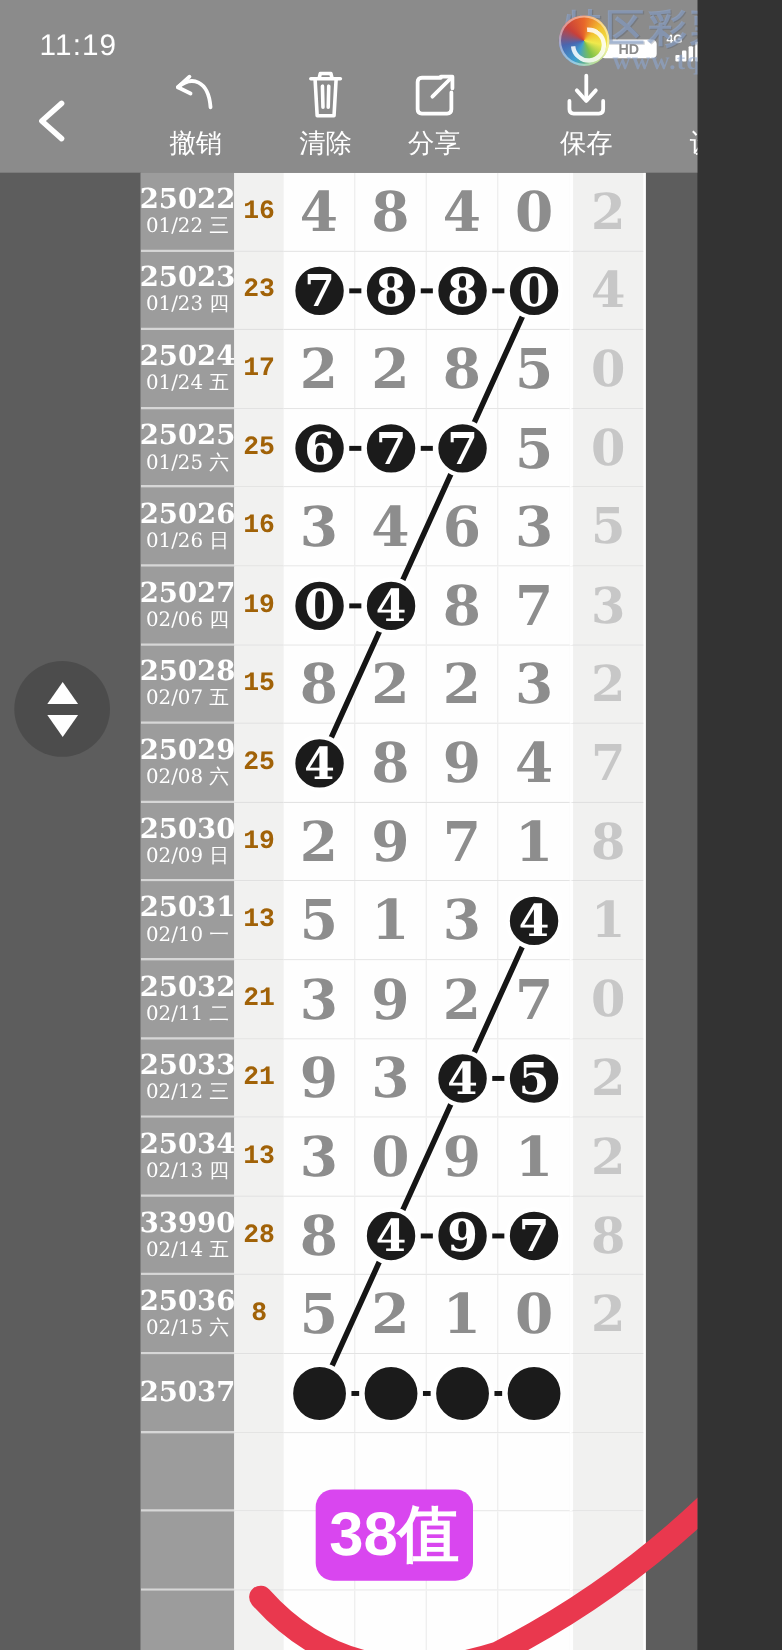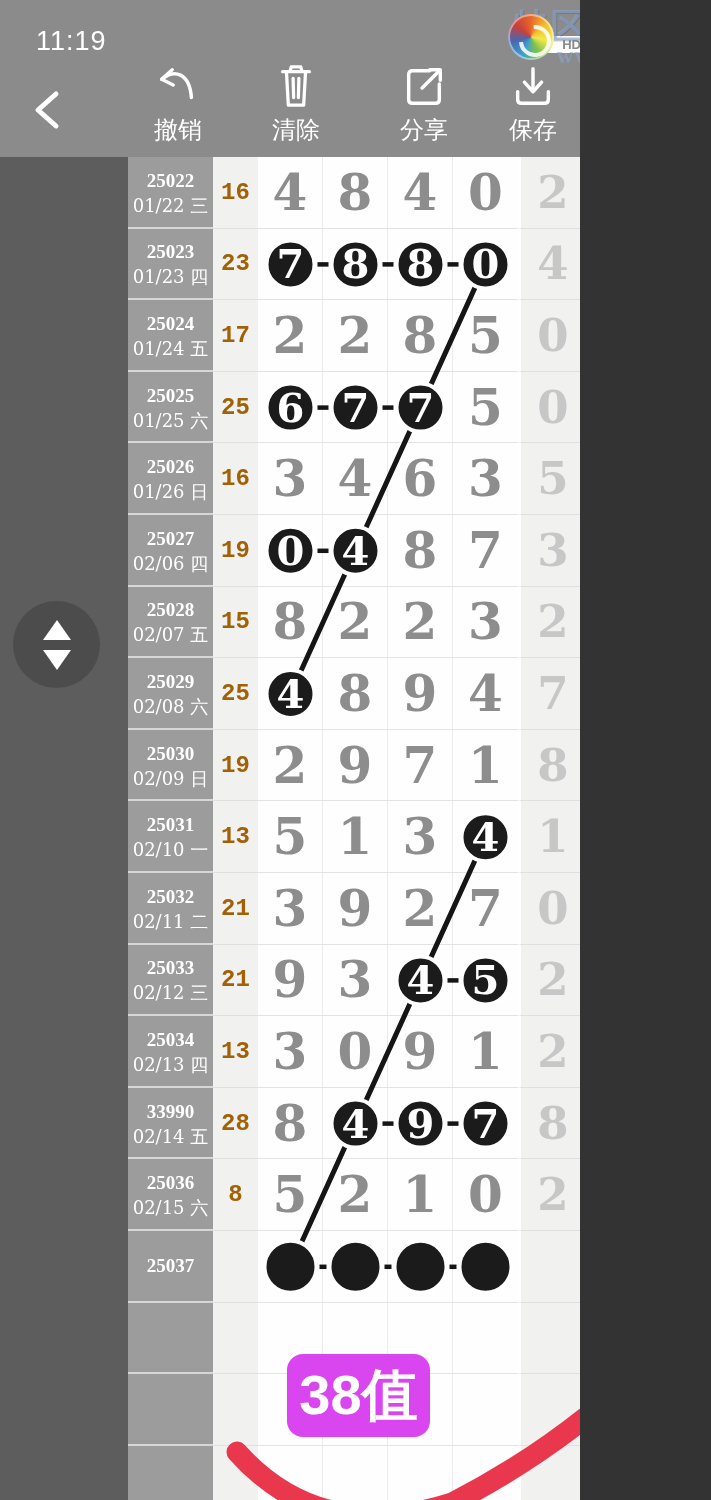--- a/index.html
+++ b/index.html
@@ -1,16 +1,16 @@
 <!DOCTYPE html>
 <html><head>
 <meta charset="utf-8">
 <style>
   html,body{margin:0;padding:0;background:#333;}
-  .screen{position:relative;width:580px;height:1500px;background:#5d5d5d;overflow:hidden;
+  .screen{position:relative;width:634px;height:1500px;background:#5d5d5d;overflow:hidden;
           font-family:"Liberation Sans",sans-serif;-webkit-font-smoothing:antialiased;}
   
   .topbar{position:absolute;left:0;top:0;width:711px;height:157px;background:#8b8b8b;z-index:3;}
   .time{position:absolute;left:36px;top:26px;color:#fff;font-size:27px;font-weight:400;letter-spacing:1px;}
   .statusicons{position:absolute;right:24px;top:30px;display:flex;align-items:center;gap:9px;}
   .hdbadge{background:#fff;color:#8b8b8b;font-size:13px;font-weight:bold;border-radius:4px;padding:1px 16px;line-height:15px;}
   .sig{position:relative;width:30px;height:22px;}
   .sig .g4{position:absolute;left:0;top:-4px;color:#fff;font-size:11px;font-weight:bold;}
   .sig .bars{position:absolute;right:0;bottom:0;display:flex;align-items:flex-end;gap:2px;}
   .sig .bars i{display:block;width:4px;background:#fff;border-radius:1px;}
@@ -33,21 +33,21 @@
   .tbtn{position:absolute;width:110px;text-align:center;color:#fff;}
   .tbtn .ic{height:48px;display:flex;align-items:center;justify-content:center;}
   .tbtn .lb{font-size:24px;margin-top:4px;}
   
   .tablewrap{position:absolute;left:128px;top:157px;width:457px;height:1343px;background:#fdfdfd;
              border-right:2px solid #fff;overflow:hidden;z-index:1;}
   .trow{display:flex;width:457px;height:71.6px;box-sizing:border-box;}
   .c-label{width:85px;box-sizing:border-box;background:#9c9c9c;border-bottom:2px solid rgba(255,255,255,.6);
            display:flex;flex-direction:column;align-items:center;justify-content:center;color:#fff;
            font-family:"DejaVu Serif",serif;}
-  .c-label .period{font-size:19px;font-weight:bold;line-height:28px;letter-spacing:0px;font-family:Liberation Serif, serif;}
+  .c-label .period{font-size:25px;font-weight:bold;line-height:28px;letter-spacing:0px;}
   .c-label .ldate{font-size:18px;line-height:22px;}
   .c-sum{width:45px;box-sizing:border-box;background:#f1f1f0;border-bottom:1px solid #e0e0e0;
          display:flex;align-items:center;justify-content:center;
          font-family:Liberation Mono, monospace;font-weight:bold;font-size:24px;color:#a16207;}
   .c-main{width:260px;box-sizing:border-box;display:flex;border-bottom:1px solid #e3e3e3;background:#fefefe;}
   .dcell{width:65px;box-sizing:border-box;border-right:1px solid #ebebeb;display:flex;align-items:center;justify-content:center;
          font-family:"DejaVu Serif",serif;font-weight:bold;font-size:50px;color:#8d8d8d;}
   .dcell:last-child{border-right:none;}
   .dcell.circled{color:transparent;}
   .c-side{width:67px;box-sizing:border-box;background:#f1f1f0;border-left:3px solid #fff;border-bottom:1px solid #e0e0e0;
@@ -122,21 +122,21 @@
             <path d="M16 8 L17 4 L27 4 L28 8"></path>
             <line x1="8" y1="9" x2="36" y2="9"></line>
             <path d="M12 9 L14 44 L30 44 L32 9"></path>
             <line x1="19" y1="16" x2="19.5" y2="36"></line>
             <line x1="25" y1="16" x2="24.5" y2="36"></line>
           </svg>
         </div>
         <div class="lb">清除</div>
       </div>
 
-      <div class="tbtn" style="left:369px">
+      <div class="tbtn" style="left:340px">
         <div class="ic">
           <svg width="46" height="46" viewBox="0 0 48 48" fill="none" stroke="#fff" stroke-width="3.6" stroke-linecap="round" stroke-linejoin="round">
             <path d="M30 8 L12 8 Q8 8 8 12 L8 38 Q8 42 12 42 L36 42 Q40 42 40 38 L40 22"></path>
             <path d="M22 26 L40 8"></path>
             <polyline points="30,7 41,7 41,18"></polyline>
           </svg>
         </div>
         <div class="lb">分享</div>
       </div>
 

